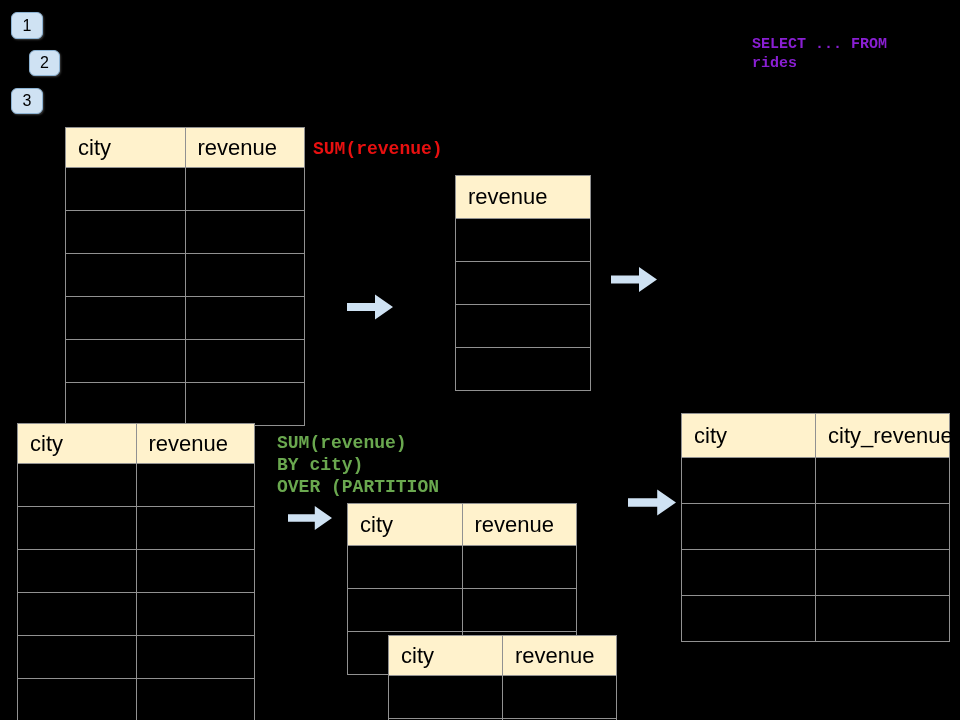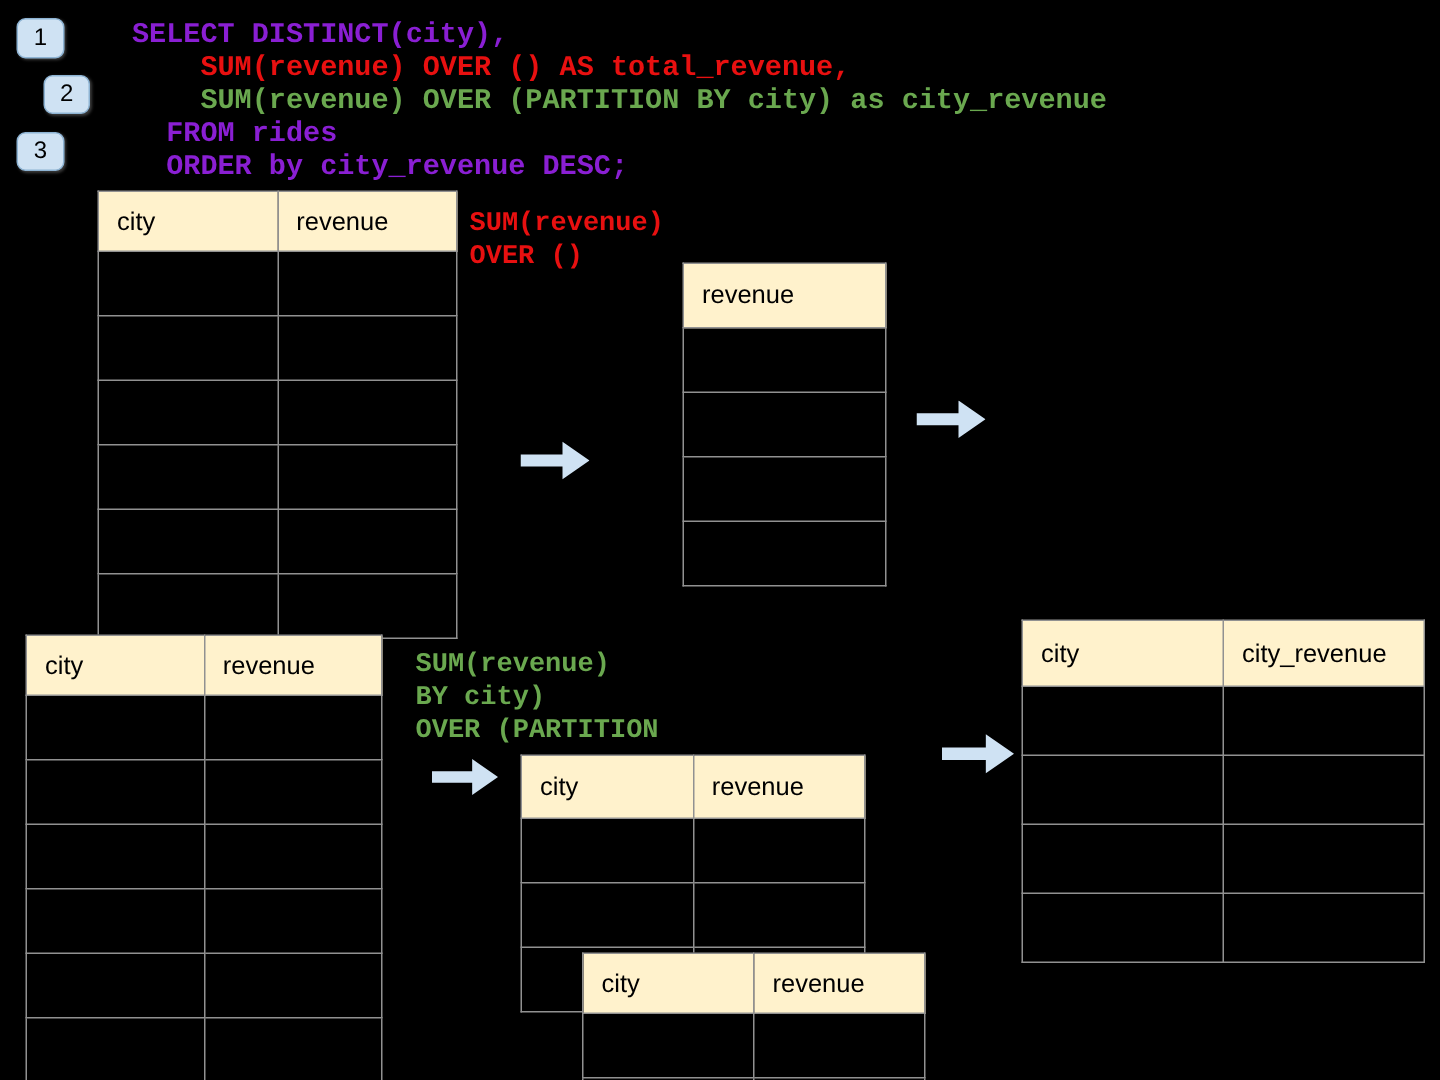--- a/index.html
+++ b/index.html
@@ -17,21 +17,21 @@
   .sql{left:88px;top:12px;font-size:19px;line-height:22px;}
   .side-note{left:752px;top:35px;font-size:15px;line-height:19px;}
   .label-total{left:313px;top:138px;font-size:18px;line-height:22px;}
   .label-part{left:277px;top:432px;font-size:18px;line-height:22px;}
   .c-purple{color:var(--purple,#8a1fd3);}
   .c-red{color:var(--red,#e81010);}
   .c-green{color:var(--green,#6aa84f);}
 
   
   .tbl{position:absolute;border-collapse:collapse;table-layout:fixed;background:#000;}
-  .tbl th{background:var(--header-fill,#fff2cc);border:1px solid var(--table-border,#919191);font-weight:normal;font-size:17px;color:#000;text-align:left;padding:0 0 0 12px;}
+  .tbl th{background:var(--header-fill,#fff2cc);border:1px solid var(--table-border,#919191);font-weight:normal;font-size:22px;color:#000;text-align:left;padding:0 0 0 12px;}
   .tbl td{border:1px solid var(--table-border,#919191);background:#000;}
   #t-source-top{left:65px;top:127px;width:240px;}
   #t-source-top th{height:39px;} #t-source-top td{height:40px;}
   #t-revenue{left:455px;top:175px;width:136px;}
   #t-revenue th{height:42px;} #t-revenue td{height:40px;}
   #t-result{left:681px;top:413px;width:269px;z-index:1;}
   #t-result th{height:43px;} #t-result td{height:43px;}
   #t-source-bottom{left:17px;top:423px;width:238px;}
   #t-source-bottom th{height:39px;} #t-source-bottom td{height:40px;}
   #t-back{left:347px;top:503px;width:230px;z-index:2;}
@@ -49,30 +49,26 @@
 </style>
 </head>
 <body>
 
 <div class="stage">
 
   <div class="badge" id="badge-1">1</div>
   <div class="badge" id="badge-2">2</div>
   <div class="badge" id="badge-3">3</div>
 
-  <div class="mono sql">
-      <div class="line c-purple">SELECT DISTINCT(city),</div>
-      <div class="line c-red">    SUM(revenue) OVER () AS total_revenue,</div>
-      <div class="line c-green">    SUM(revenue) OVER (PARTITION BY city) as city_revenue</div>
-      <div class="line c-purple">  FROM rides</div>
-      <div class="line c-purple">  ORDER by city_revenue DESC;</div>
+  <div class="mono side-note c-purple">
+      <div class="line">SELECT ... FROM</div>
+      <div class="line">rides</div>
     </div>
   <div class="mono label-total c-red">
       <div class="line">SUM(revenue)</div>
-      <div class="line">OVER ()</div>
     </div>
   <div class="mono label-part c-green">
       <div class="line">SUM(revenue)</div>
       <div class="line">BY city)</div>
       <div class="line">OVER (PARTITION</div>
     </div>
 
   <table class="tbl" id="t-source-top">
       <thead>
         <tr>

